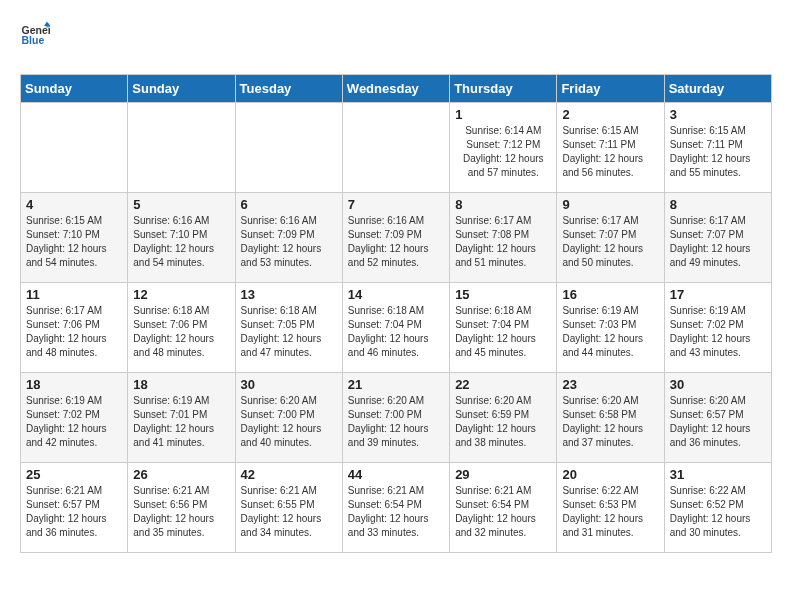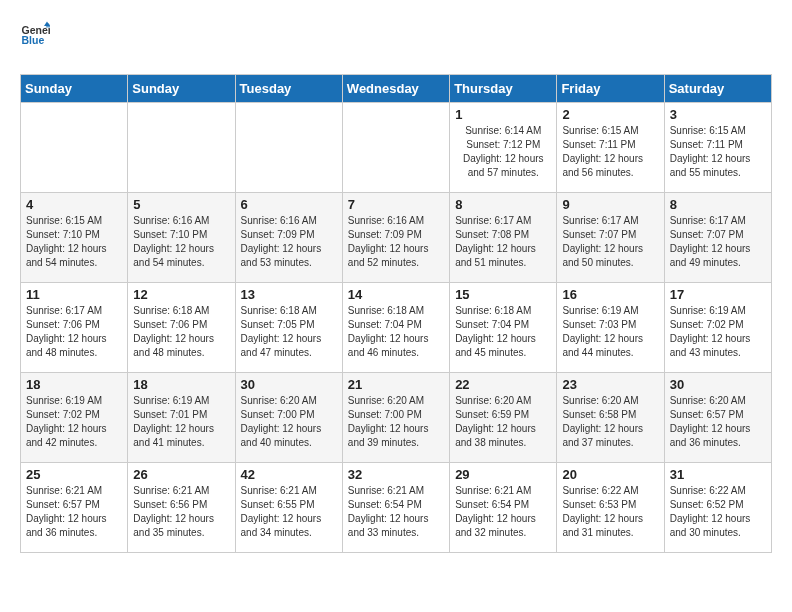--- a/index.html
+++ b/index.html
@@ -310,21 +310,21 @@
 and 35 minutes.</div>
         </td>
         <td>
           <span class="day-num">42</span>
           <div class="day-info" style="white-space: pre-line;">Sunrise: 6:21 AM
 Sunset: 6:55 PM
 Daylight: 12 hours
 and 34 minutes.</div>
         </td>
         <td>
-          <span class="day-num">32</span>
+          <span class="day-num">44</span>
           <div class="day-info" style="white-space: pre-line;">Sunrise: 6:21 AM
 Sunset: 6:54 PM
 Daylight: 12 hours
 and 33 minutes.</div>
         </td>
         <td>
           <span class="day-num">29</span>
           <div class="day-info" style="white-space: pre-line;">Sunrise: 6:21 AM
 Sunset: 6:54 PM
 Daylight: 12 hours

